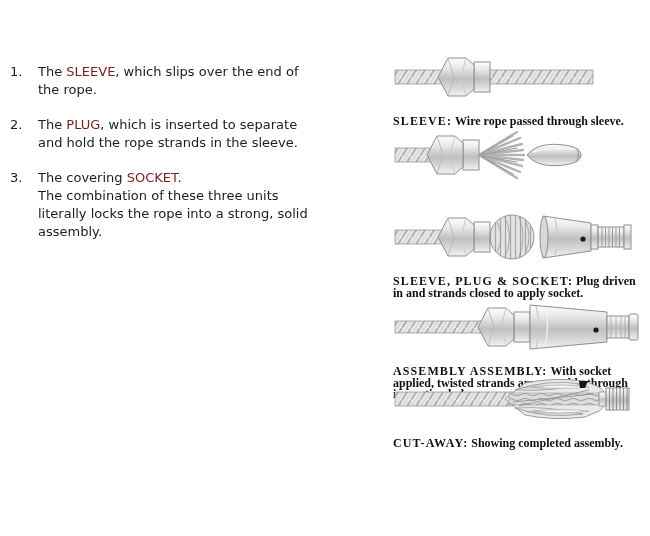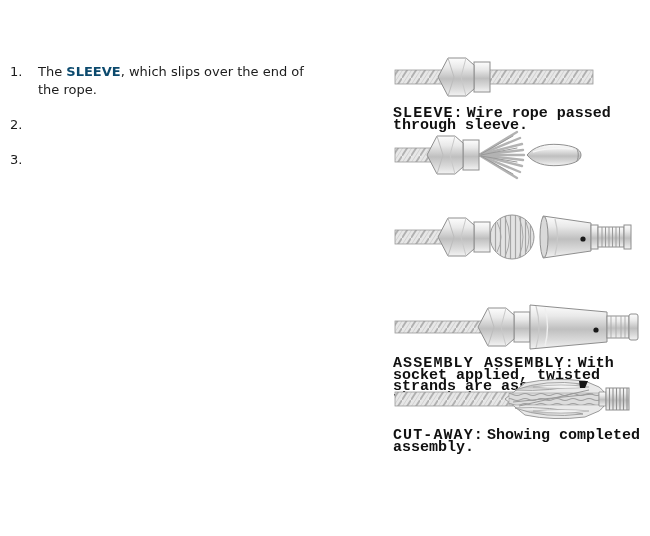--- a/index.html
+++ b/index.html
@@ -12,32 +12,32 @@
   .page{position:absolute;inset:0;background:#ffffff;}
 
   
   .instruction-list{
     position:absolute;left:10px;top:63px;width:330px;
     color:#1c1c1c;font-size:13px;line-height:18px;
   }
   .instruction-item{display:flex;margin-bottom:17px;}
   .item-number{width:28px;flex:0 0 28px;}
   .item-text{width:285px;}
-  .item-text b{font-weight:700;color:#0c4a6e;}
+  .item-text b{font-weight:400;color:#7f1d1d;}
   .item-continuation{margin-top:0;}
   .item-continuation:empty{display:none;}
 
   
   .figure-block{position:absolute;left:393px;width:254px;}
   .figure-svg{display:block;width:250px;height:54px;}
   .figure-caption{
-    margin-top:4px;width:252px;
-    font-family:Liberation Mono, monospace;
+    margin-top:12px;width:252px;
+    font-family:Liberation Serif, serif;
     font-weight:700;color:#101010;
-    font-size:15px;line-height:11.5px;
+    font-size:12px;line-height:11.5px;
   }
   .cap-label{letter-spacing:1.1px;margin-right:3px;}
   .defs-holder{position:absolute;width:0;height:0;overflow:hidden;}
 </style>
 </head>
 <body>
 
 <div class="page">
 
   <svg class="defs-holder" aria-hidden="true">
@@ -74,23 +74,31 @@
   <ol class="instruction-list" style="list-style:none;margin:0;padding:0;">
     <li class="instruction-item">
       <span class="item-number">1.</span>
       <div class="item-text">
         <span>The </span><b>SLEEVE</b><span>, which slips over the end of the rope.</span>
         
       </div>
     </li>
     <li class="instruction-item">
       <span class="item-number">2.</span>
+      <div class="item-text">
+        <span>The </span><b>PLUG</b><span>, which is inserted to separate and hold the rope strands in the sleeve.</span>
+        
+      </div>
     </li>
     <li class="instruction-item">
       <span class="item-number">3.</span>
+      <div class="item-text">
+        <span>The covering </span><b>SOCKET</b><span>.</span>
+        <div class="item-continuation">The combination of these three units literally locks the rope into a strong, solid assembly.</div>
+      </div>
     </li>
   </ol>
 
   <div class="figure-block" style="top:50px;">
     <svg class="figure-svg" viewBox="0 0 250 54">
       <rect x="2" y="20" width="198" height="14" fill="url(#ropePat)" stroke="#9a9a9a" stroke-width="0.8"></rect>
       <use href="#sleeve" x="45" y="0"></use>
     </svg>
     <div class="figure-caption">
       <span class="cap-label">SLEEVE:</span><span>Wire rope passed through sleeve.</span>
@@ -132,20 +140,23 @@
       <use href="#sleeve" x="45" y="0"></use>
       <path d="M150,6 L198,13 L198,41 L150,48 Z" fill="url(#metalGrad)" stroke="#8e8e8e" stroke-width="1"></path>
       <ellipse cx="151" cy="27" rx="4" ry="20.5" fill="#d9d9d9" stroke="#8e8e8e" stroke-width="1"></ellipse>
       <path d="M162,9 Q167,27 162,45" fill="none" stroke="#c9c9c9" stroke-width="1.2"></path>
       <circle cx="190" cy="29" r="2.6" fill="#1a1a1a"></circle>
       <rect x="198" y="15" width="7" height="24" fill="url(#metalGrad)" stroke="#8e8e8e" stroke-width="1"></rect>
       <rect x="205" y="17" width="26" height="20" fill="url(#metalGrad)" stroke="#8e8e8e" stroke-width="1"></rect>
       <path d="M209,17 V37 M212.5,17 V37 M216,17 V37 M219.5,17 V37 M223,17 V37 M226.5,17 V37" stroke="#9b9b9b" stroke-width="1"></path>
       <rect x="231" y="15" width="7" height="24" fill="url(#metalGrad)" stroke="#8e8e8e" stroke-width="1"></rect>
     </svg>
+    <div class="figure-caption">
+      <span class="cap-label">SLEEVE, PLUG &amp; SOCKET:</span><span>Plug driven in and strands closed to apply socket.</span>
+    </div>
   </div>
 
   <div class="figure-block" style="top:300px;">
     <svg class="figure-svg" viewBox="0 0 250 54">
       <rect x="2" y="21" width="90" height="12" fill="url(#ropePat)" stroke="#9a9a9a" stroke-width="0.8"></rect>
       <use href="#sleeve" x="85" y="0"></use>
       <path d="M137,5 L214,12 L214,42 L137,49 Z" fill="url(#metalGrad)" stroke="#8e8e8e" stroke-width="1"></path>
       <path d="M143,6 Q149,27 143,48" fill="none" stroke="#c9c9c9" stroke-width="1.2"></path>
       <path d="M152,8 Q157,27 152,46" fill="none" stroke="#efefef" stroke-width="1.4"></path>
       <circle cx="203" cy="30" r="2.6" fill="#1a1a1a"></circle>

